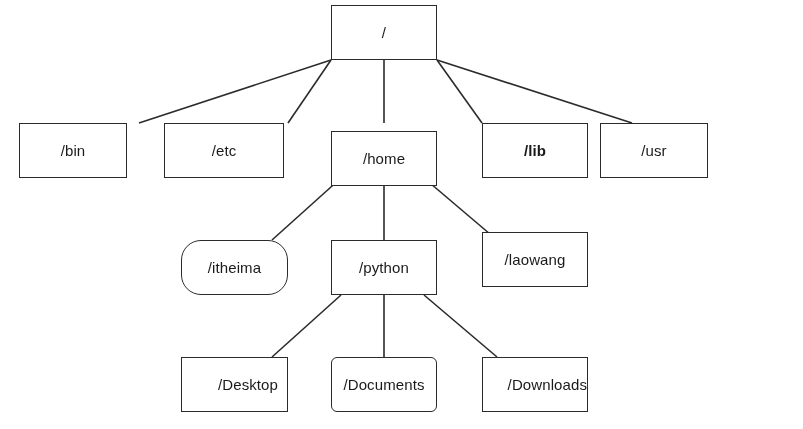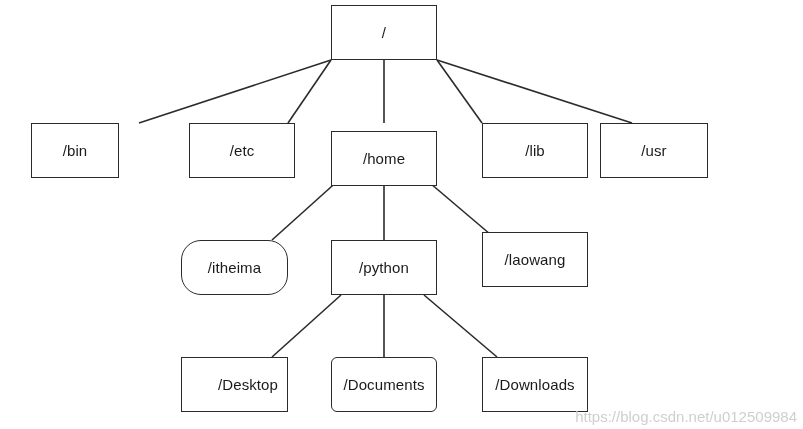--- a/index.html
+++ b/index.html
@@ -70,50 +70,49 @@
       <line x1="424" y1="178" x2="497" y2="240" stroke="#2b2b2b" stroke-width="1.6" stroke-linecap="butt"></line>
       <line x1="341" y1="295" x2="272" y2="357" stroke="#2b2b2b" stroke-width="1.6" stroke-linecap="butt"></line>
       <line x1="384" y1="295" x2="384" y2="357" stroke="#2b2b2b" stroke-width="1.6" stroke-linecap="butt"></line>
       <line x1="424" y1="295" x2="497" y2="357" stroke="#2b2b2b" stroke-width="1.6" stroke-linecap="butt"></line>
     </svg>
 
   <div id="node-layer">
       <div class="node" style="left: 331px; top: 5px; width: 106px; height: 55px; border-color: rgb(43, 43, 43);">
         <span class="node-label">/</span>
       </div>
-      <div class="node" style="left: 31px; top: 123px; width: 88px; height: 55px; border-color: rgb(43, 43, 43);">
+      <div class="node" style="left: 19px; top: 123px; width: 108px; height: 55px; border-color: rgb(43, 43, 43);">
         <span class="node-label">/bin</span>
       </div>
-      <div class="node" style="left: 189px; top: 123px; width: 106px; height: 55px; border-color: rgb(43, 43, 43); text-align: center;">
+      <div class="node" style="left: 164px; top: 123px; width: 120px; height: 55px; border-color: rgb(43, 43, 43); text-align: center;">
         <span class="node-label">/etc</span>
       </div>
       <div class="node" style="left: 331px; top: 123px; width: 106px; height: 55px; border-color: rgb(43, 43, 43); margin-top: 8px;">
         <span class="node-label">/home</span>
       </div>
-      <div class="node" style="left: 482px; top: 123px; width: 106px; height: 55px; border-color: rgb(43, 43, 43);">
+      <div class="node" style="left: 482px; top: 123px; width: 106px; height: 55px; border-color: rgb(43, 43, 43); font-weight: bold;">
         <span class="node-label">/lib</span>
       </div>
       <div class="node" style="left: 600px; top: 123px; width: 108px; height: 55px; border-color: rgb(43, 43, 43);">
         <span class="node-label">/usr</span>
       </div>
       <div class="node" style="left: 181px; top: 240px; width: 107px; height: 55px; border-color: rgb(43, 43, 43); border-radius: 20px;">
         <span class="node-label">/itheima</span>
       </div>
       <div class="node" style="left: 331px; top: 240px; width: 106px; height: 55px; border-color: rgb(43, 43, 43);">
         <span class="node-label">/python</span>
       </div>
       <div class="node" style="left: 482px; top: 232px; width: 106px; height: 55px; border-color: rgb(43, 43, 43);">
         <span class="node-label">/laowang</span>
       </div>
       <div class="node" style="left: 181px; top: 357px; width: 107px; height: 55px; border-color: rgb(43, 43, 43); padding-left: 27px;">
         <span class="node-label">/Desktop</span>
       </div>
       <div class="node" style="left: 331px; top: 357px; width: 106px; height: 55px; border-color: rgb(43, 43, 43); border-radius: 6px;">
         <span class="node-label">/Documents</span>
       </div>
-      <div class="node" style="left: 482px; top: 357px; width: 106px; height: 55px; border-color: rgb(43, 43, 43);">
+      <div class="node" style="left: 482px; top: 357px; width: 106px; height: 55px; border-color: rgb(43, 43, 43); justify-content: flex-end;">
         <span class="node-label">/Downloads</span>
       </div>
     </div>
 
-  <div id="watermark">https://blog.csdn.net/u012509984</div>
 
 </div>
 
 </body></html>

